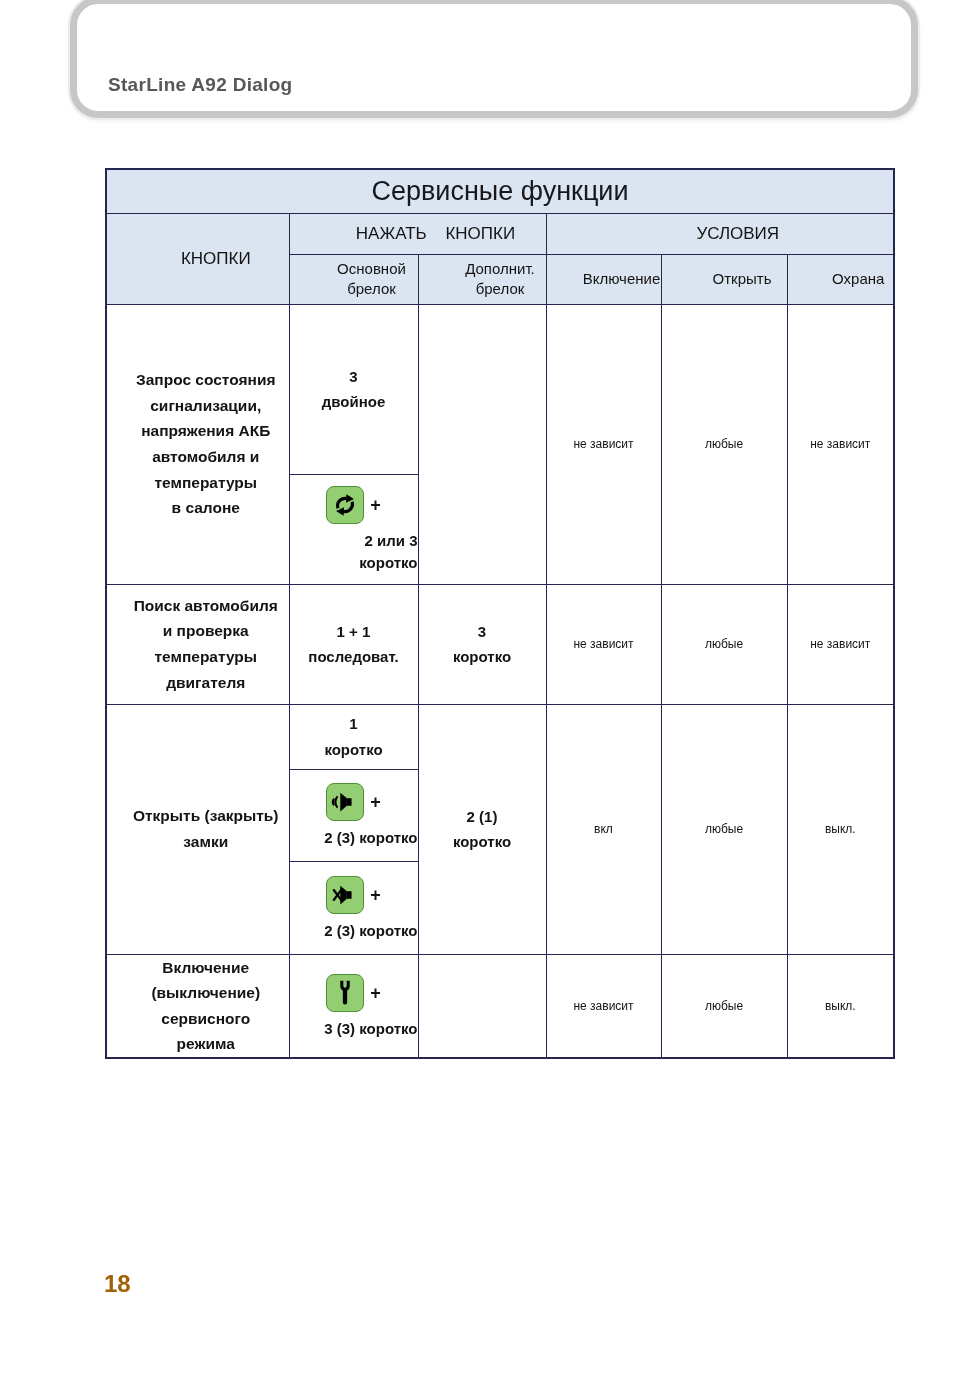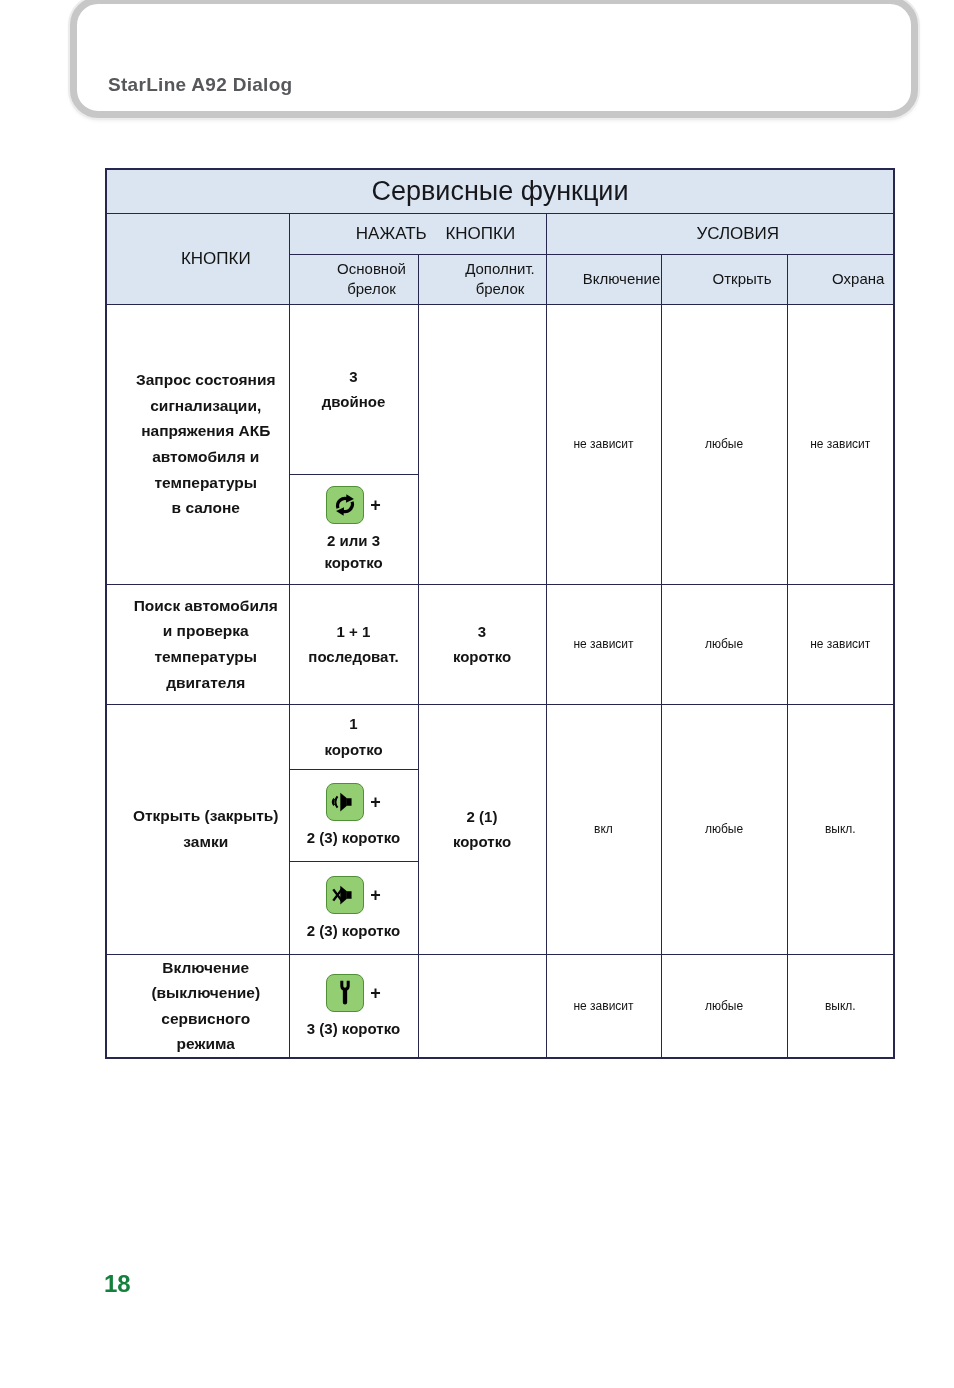--- a/index.html
+++ b/index.html
@@ -79,28 +79,28 @@
     background:#93ce72;
     border:1px solid #4f8f36;
     border-radius:8px;
     display:inline-flex;
     align-items:center;
     justify-content:center;
     flex:0 0 auto;
   }
   .tile svg { width:30px; height:30px; display:block; }
   .plus { font-weight:700; font-size:18px; line-height:1; }
-  .fobtext { font-weight:700; font-size:15px; line-height:1.45; }
+  .fobtext { font-weight:700; font-size:15px; line-height:1.45;text-align:right; }
 
   .page-number {
     position:absolute;
     left:104px; top:1270px;
     font-size:24px;
     font-weight:700;
-    color:#15803d;
+    color:#a16207;
   }
 </style>
 </head>
 <body>
 
 <div class="header-card"></div>
 <div class="header-title">StarLine A92 Dialog</div>
 
 <table class="svc">
   <colgroup>

